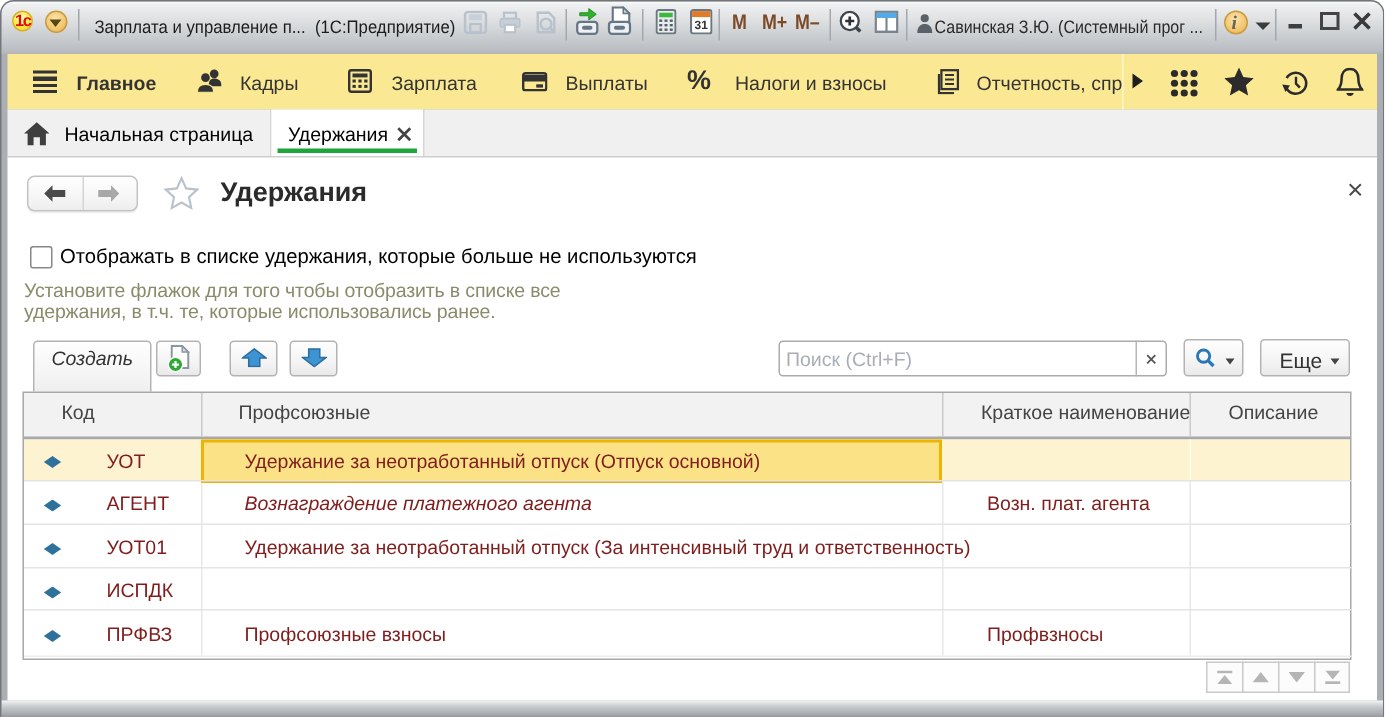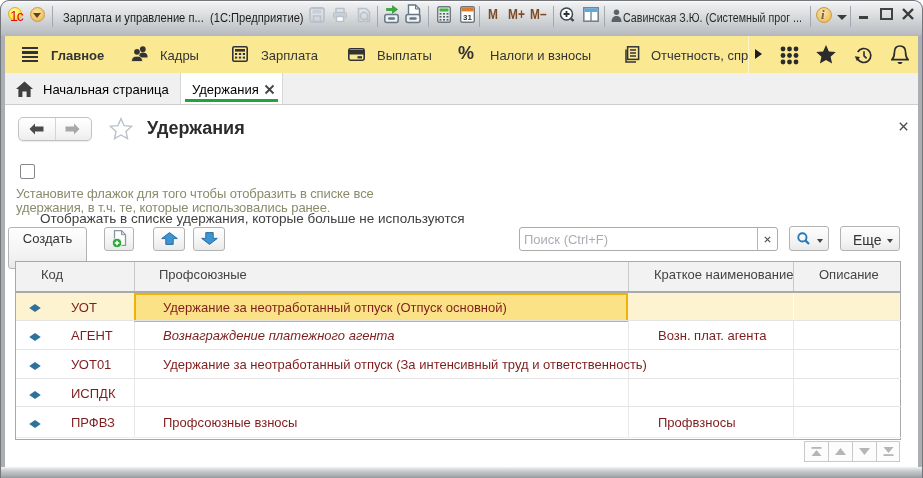--- a/index.html
+++ b/index.html
@@ -36,21 +36,21 @@
   .hdrtxt{position:absolute;top:266px;font-size:13px;color:#444;margin-left:16px;}
   .cell{position:absolute;font-size:13px;color:#7f1d1d;margin-left:20px;}
   .vline{position:absolute;width:1px;background:#c9c9c9;}
   .rline{position:absolute;left:15px;width:885px;height:1px;background:#e4e4e4;}
 </style></head>
 <body>
 <div id="win">
 
   <div id="titlebar"></div>
   <div class="circ1c" style="left:7px;top:6px;width:14px;height:14px;"></div>
-  <div class="abs" style="left:9px;top:7px;font-size:14px;font-weight:normal;color:#e00d0d;letter-spacing:-1px;">1c</div>
+  <div class="abs" style="left:9px;top:7px;font-size:11px;font-weight:bold;color:#e00d0d;letter-spacing:-1px;">1c</div>
   <div class="circle" style="left:29px;top:6px;width:15px;height:15px;"></div>
   <div class="abs" style="left:32px;top:11.5px;width:0;height:0;border-left:4.8px solid transparent;border-right:4.8px solid transparent;border-top:5.2px solid #55480e;"></div>
   <div class="tdvd" style="left:51px;"></div>
   <div id="ttext">Зарплата и управление п...&nbsp; (1С:Предприятие)</div>
 
   <svg class="abs" style="left:308px;top:6px" width="16" height="16" viewBox="0 0 16 16">
       <rect x="1" y="1" width="14" height="14" rx="2" fill="none" stroke="#b9c2cc" stroke-width="1.8"></rect>
       <rect x="3.5" y="2.5" width="9" height="4" fill="#c7cfd8"></rect>
       <rect x="4.5" y="9" width="7" height="5.5" fill="none" stroke="#b9c2cc" stroke-width="1.5"></rect>
     </svg>
@@ -233,24 +233,24 @@
 
   <svg class="abs" style="left:108px;top:116px" width="24" height="24" viewBox="0 0 24 24">
       <path d="M12 1.8 L15.1 8.6 L22.5 9.4 L17 14.4 L18.5 21.7 L12 18 L5.5 21.7 L7 14.4 L1.5 9.4 L8.9 8.6 Z" fill="none" stroke="#b9c2ca" stroke-width="1.4"></path>
     </svg>
   <div class="abs" style="left:146px;top:117px;font-size:18px;font-weight:bold;color:#2b2b2b;">Удержания</div>
   <svg class="abs" style="left:898px;top:121px" width="9" height="9" viewBox="0 0 9 9">
       <path d="M0.8 0.8 L8.2 8.2 M8.2 0.8 L0.8 8.2" stroke="#4a4a4a" stroke-width="1.3"></path>
     </svg>
 
   <div class="abs" style="left:19px;top:163px;width:15px;height:15px;border:1px solid #878787;border-radius:2px;background:#fff;"></div>
-  <div class="abs" style="left:39px;top:162px;font-size:13.5px;color:#404040;margin-top:48px;">Отображать в списке удержания, которые больше не используются</div>
+  <div class="abs" style="left:39px;top:162px;font-size:13.5px;color:#000000;">Отображать в списке удержания, которые больше не используются</div>
   <div class="abs" style="left:15px;top:186px;font-size:13px;letter-spacing:-0.1px;color:#8b8b6b;line-height:14.2px;">Установите флажок для того чтобы отобразить в списке все<br>удержания, в т.ч. те, которые использовались ранее.</div>
 
-  <div class="btn btxt" style="left:7px;top:226px;width:79px;height:42px;line-height:22px;">Создать</div>
+  <div class="btn btxt" style="left:21px;top:226px;width:79px;height:42px;line-height:22px;font-style:italic;">Создать</div>
   <div class="btn" style="left:103px;top:226px;width:30px;height:24px;"></div>
   <svg class="abs" style="left:111px;top:229px" width="15" height="18" viewBox="0 0 15 18">
       <path d="M2.5 0.7 L9.5 0.7 L13.5 4.7 L13.5 15.3 L2.5 15.3 Z" fill="#fff" stroke="#8a97a0" stroke-width="1.3"></path>
       <path d="M9.5 0.7 L9.5 4.7 L13.5 4.7 Z" fill="#d7dfe4" stroke="#8a97a0" stroke-width="1"></path>
       <circle cx="5" cy="13" r="4.8" fill="#2fa838" stroke="#fff" stroke-width="0.9"></circle>
       <path d="M5 10.7 L5 15.3 M2.7 13 L7.3 13" stroke="#fff" stroke-width="1.5"></path>
     </svg>
   <div class="btn" style="left:152px;top:226px;width:32px;height:24px;"></div>
   <svg class="abs" style="left:160px;top:231px" width="17" height="13" viewBox="0 0 17 13">
       <path d="M8.5 0.6 L16.3 6.6 L12.2 6.6 L12.2 12.4 L4.8 12.4 L4.8 6.6 L0.7 6.6 Z" fill="#3e93d2" stroke="#2c6da0" stroke-width="1"></path>

